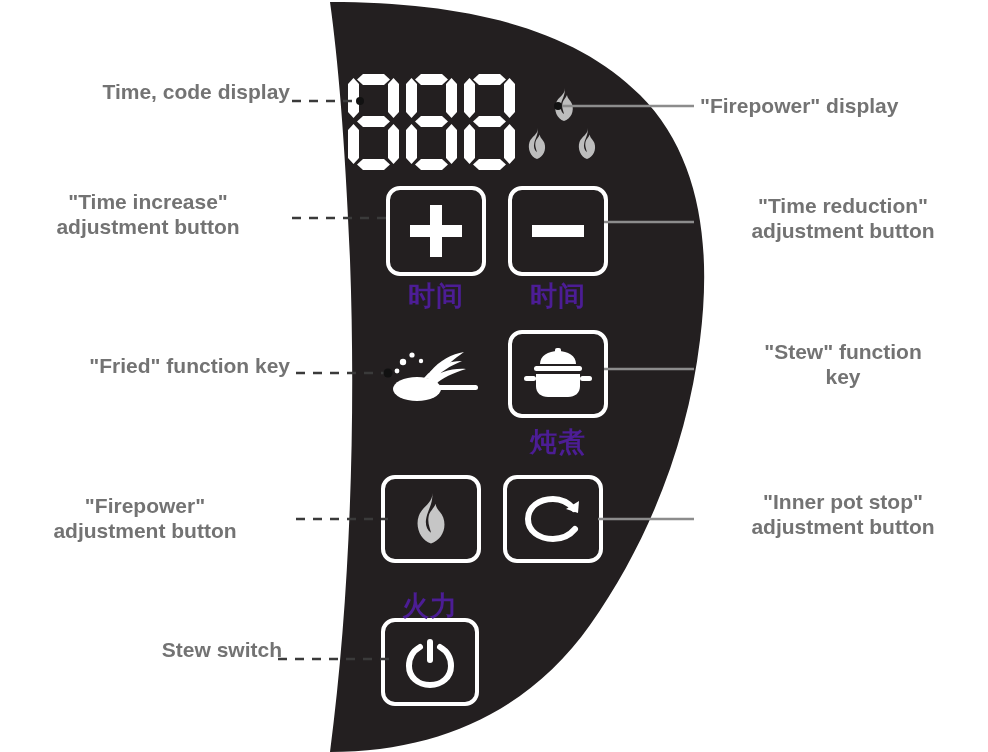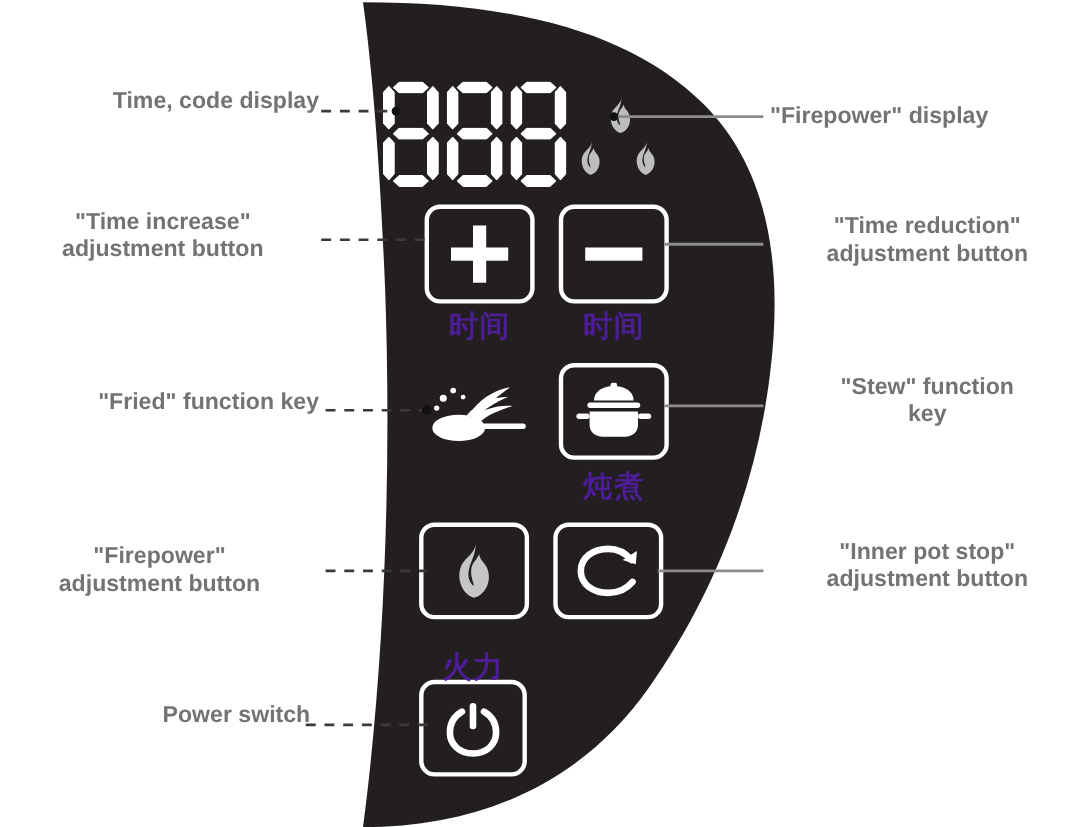--- a/index.html
+++ b/index.html
@@ -350,21 +350,21 @@
   <div class="callout left lbl-time-code">Time, code display</div>
 
   <div class="callout left center-2 lbl-time-inc">"Time increase"
 adjustment button</div>
 
   <div class="callout left lbl-fried">"Fried" function key</div>
 
   <div class="callout left center-2 lbl-firepower-b">"Firepower"
 adjustment button</div>
 
-  <div class="callout left lbl-power">Power switch</div>
+  <div class="callout left lbl-power">Stew switch</div>
 
   <div class="callout right lbl-fp-display">"Firepower" display</div>
 
   <div class="callout right center-2 lbl-time-dec">"Time reduction"
 adjustment button</div>
 
   <div class="callout right center-2 lbl-stew">"Stew" function
 key</div>
 
   <div class="callout right center-2 lbl-inner-pot">"Inner pot stop"

